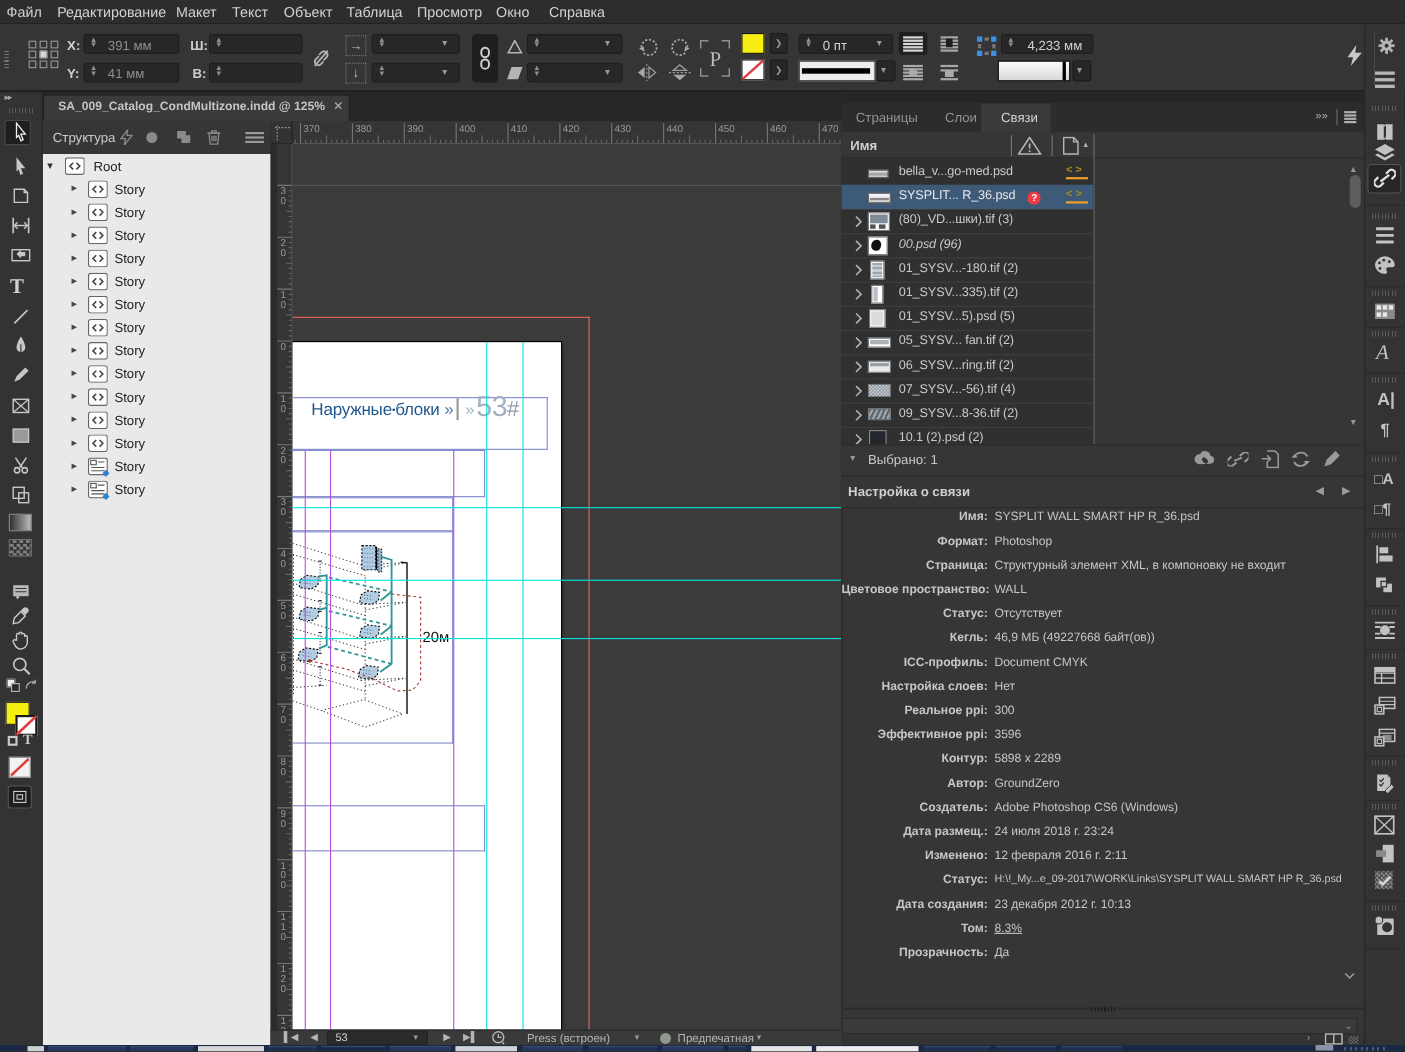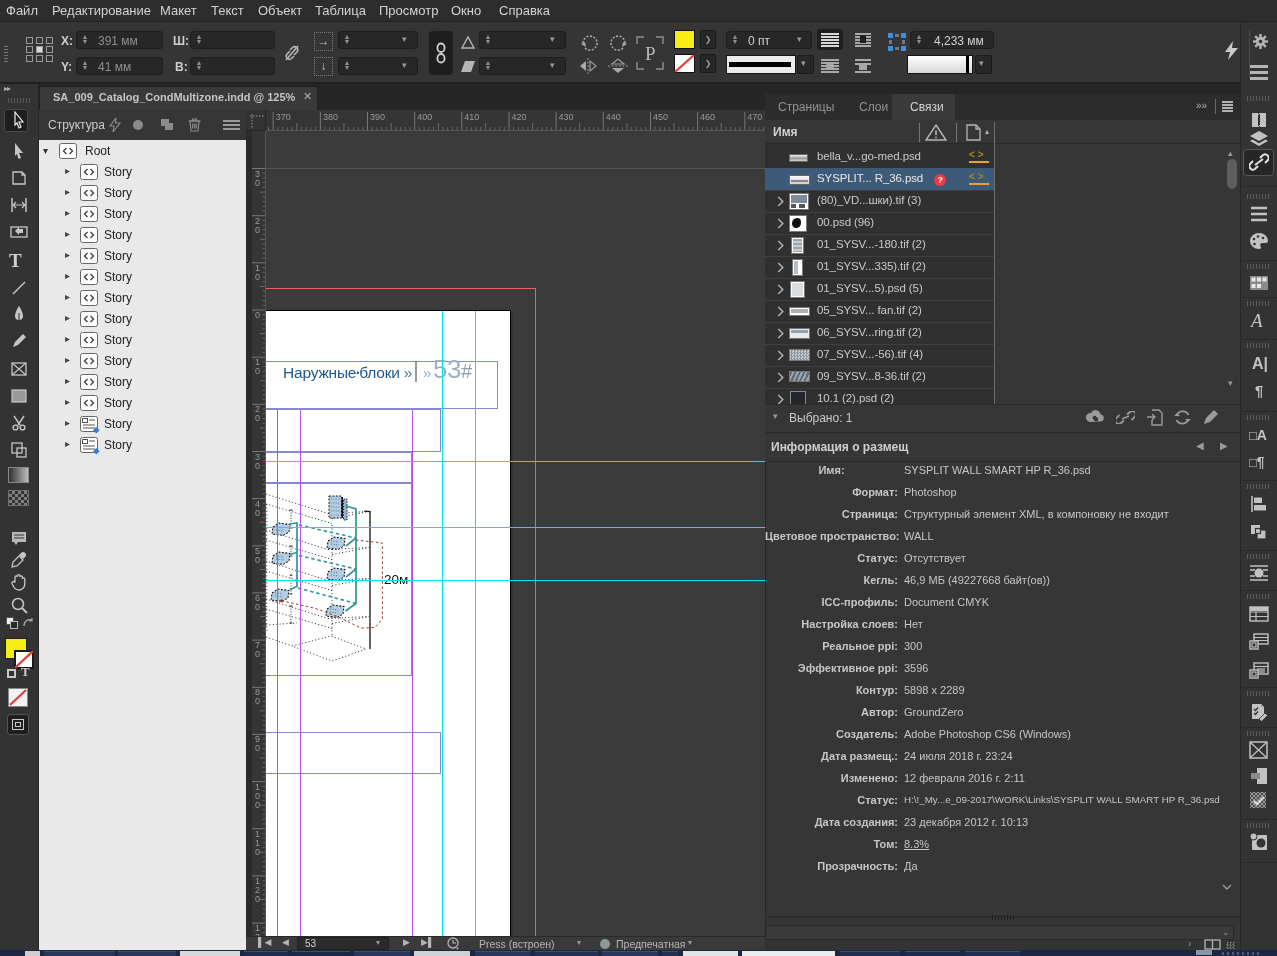--- a/index.html
+++ b/index.html
@@ -847,21 +847,21 @@
     <div class="abs" style="left:791px;top:195px;width:16px;height:8px;background:#7d8b99;"></div>
     <div class="abs" style="left:791px;top:204px;width:5px;height:4px;background:#555;"></div>
     <div class="abs" style="left:799px;top:204px;width:6px;height:4px;background:#555;"></div>
     <div class="abs" style="left:817px;top:194px;font-size:11.5px;letter-spacing:-0.1px;color:#c9c9c9;white-space:nowrap;">(80)_VD...шки).tif (3)</div>
     <div class="abs" style="left:765px;top:234px;width:229px;height:1px;background:#3f3f3f;"></div>
     <svg class="abs" style="left:777px;top:218px;" width="7" height="11" viewBox="0 0 7 11">
       <path d="M1.2 1 L5.8 5.5 L1.2 10" fill="none" stroke="#b0b0b0" stroke-width="1.5"></path>
     </svg>
     <div class="abs" style="left:789px;top:215px;width:18px;height:17px;background:#fff;border:1px solid #777;"></div>
     <div class="abs" style="left:792px;top:218px;width:9px;height:10px;background:#111;border-radius:60% 45% 55% 50%;"></div>
-    <div class="abs" style="left:817px;top:216px;font-size:11.5px;letter-spacing:-0.1px;color:#c9c9c9;white-space:nowrap;">00.psd (96)</div>
+    <div class="abs" style="left:817px;top:216px;font-size:11.5px;letter-spacing:-0.1px;color:#c9c9c9;white-space:nowrap;font-style:italic;">00.psd (96)</div>
     <div class="abs" style="left:765px;top:256px;width:229px;height:1px;background:#3f3f3f;"></div>
     <svg class="abs" style="left:777px;top:240px;" width="7" height="11" viewBox="0 0 7 11">
       <path d="M1.2 1 L5.8 5.5 L1.2 10" fill="none" stroke="#b0b0b0" stroke-width="1.5"></path>
     </svg>
     <div class="abs" style="left:791px;top:237px;width:13px;height:17px;background:#fff;border:1px solid #777;"></div>
     <div class="abs" style="left:793px;top:239px;width:9px;height:13px;background:repeating-linear-gradient(#9aa4ad 0 2px,#c8cdd2 2px 4px);"></div>
     <div class="abs" style="left:817px;top:238px;font-size:11.5px;letter-spacing:-0.1px;color:#c9c9c9;white-space:nowrap;">01_SYSV...-180.tif (2)</div>
     <div class="abs" style="left:765px;top:278px;width:229px;height:1px;background:#3f3f3f;"></div>
     <svg class="abs" style="left:777px;top:262px;" width="7" height="11" viewBox="0 0 7 11">
       <path d="M1.2 1 L5.8 5.5 L1.2 10" fill="none" stroke="#b0b0b0" stroke-width="1.5"></path>
@@ -935,24 +935,24 @@
         <path d="M14.5 6 a6.5 6.5 0 0 0 -12 1"></path>
         <path d="M2.5 11 a6.5 6.5 0 0 0 12 -1"></path>
       </g>
       <path d="M0 7 l3 -3 3 3 Z" fill="#9a9a9a"></path>
       <path d="M17 10 l-3 3 -3 -3 Z" fill="#9a9a9a"></path>
     </svg>
     <svg class="abs" style="left:1203px;top:409px;" width="16" height="16" viewBox="0 0 16 16">
       <path d="M1 15 L3 9 L11 1 L15 5 L7 13 Z" fill="#9a9a9a"></path>
     </svg>
     <div class="abs" style="left:765px;top:432px;width:475px;height:30px;background:#363636;border-top:1px solid #2a2a2a;border-bottom:1px solid #2a2a2a;"></div>
-    <div class="abs" style="left:771px;top:440px;font-size:12px;font-weight:bold;color:#cfcfcf;">Информация о размещ</div>
+    <div class="abs" style="left:771px;top:440px;font-size:12px;font-weight:bold;color:#cfcfcf;">Настройка о связи</div>
     <div class="abs" style="left:1196px;top:440px;font-size:10px;color:#9a9a9a;">◀</div>
     <div class="abs" style="left:1220px;top:440px;font-size:10px;color:#9a9a9a;">▶</div>
-    <div class="abs" style="left:765px;top:464px;width:133px;text-align:center;font-size:11px;font-weight:bold;color:#c6c6c6;white-space:nowrap;">Имя:</div>
+    <div class="abs" style="left:765px;top:464px;width:133px;text-align:right;font-size:11px;font-weight:bold;color:#c6c6c6;white-space:nowrap;">Имя:</div>
     <div class="abs" style="left:904px;top:464px;font-size:11px;color:#c6c6c6;white-space:nowrap;">SYSPLIT WALL SMART HP R_36.psd</div>
     <div class="abs" style="left:765px;top:486px;width:133px;text-align:right;font-size:11px;font-weight:bold;color:#c6c6c6;white-space:nowrap;">Формат:</div>
     <div class="abs" style="left:904px;top:486px;font-size:11px;color:#c6c6c6;white-space:nowrap;">Photoshop</div>
     <div class="abs" style="left:765px;top:508px;width:133px;text-align:right;font-size:11px;font-weight:bold;color:#c6c6c6;white-space:nowrap;">Страница:</div>
     <div class="abs" style="left:904px;top:508px;font-size:11px;color:#c6c6c6;white-space:nowrap;">Структурный элемент XML, в компоновку не входит</div>
     <div class="abs" style="left:765px;top:530px;width:133px;text-align:right;font-size:11px;font-weight:bold;color:#c6c6c6;white-space:nowrap;">Цветовое пространство:</div>
     <div class="abs" style="left:904px;top:530px;font-size:11px;color:#c6c6c6;white-space:nowrap;">WALL</div>
     <div class="abs" style="left:765px;top:552px;width:133px;text-align:right;font-size:11px;font-weight:bold;color:#c6c6c6;white-space:nowrap;">Статус:</div>
     <div class="abs" style="left:904px;top:552px;font-size:11px;color:#c6c6c6;white-space:nowrap;">Отсутствует</div>
     <div class="abs" style="left:765px;top:574px;width:133px;text-align:right;font-size:11px;font-weight:bold;color:#c6c6c6;white-space:nowrap;">Кегль:</div>

